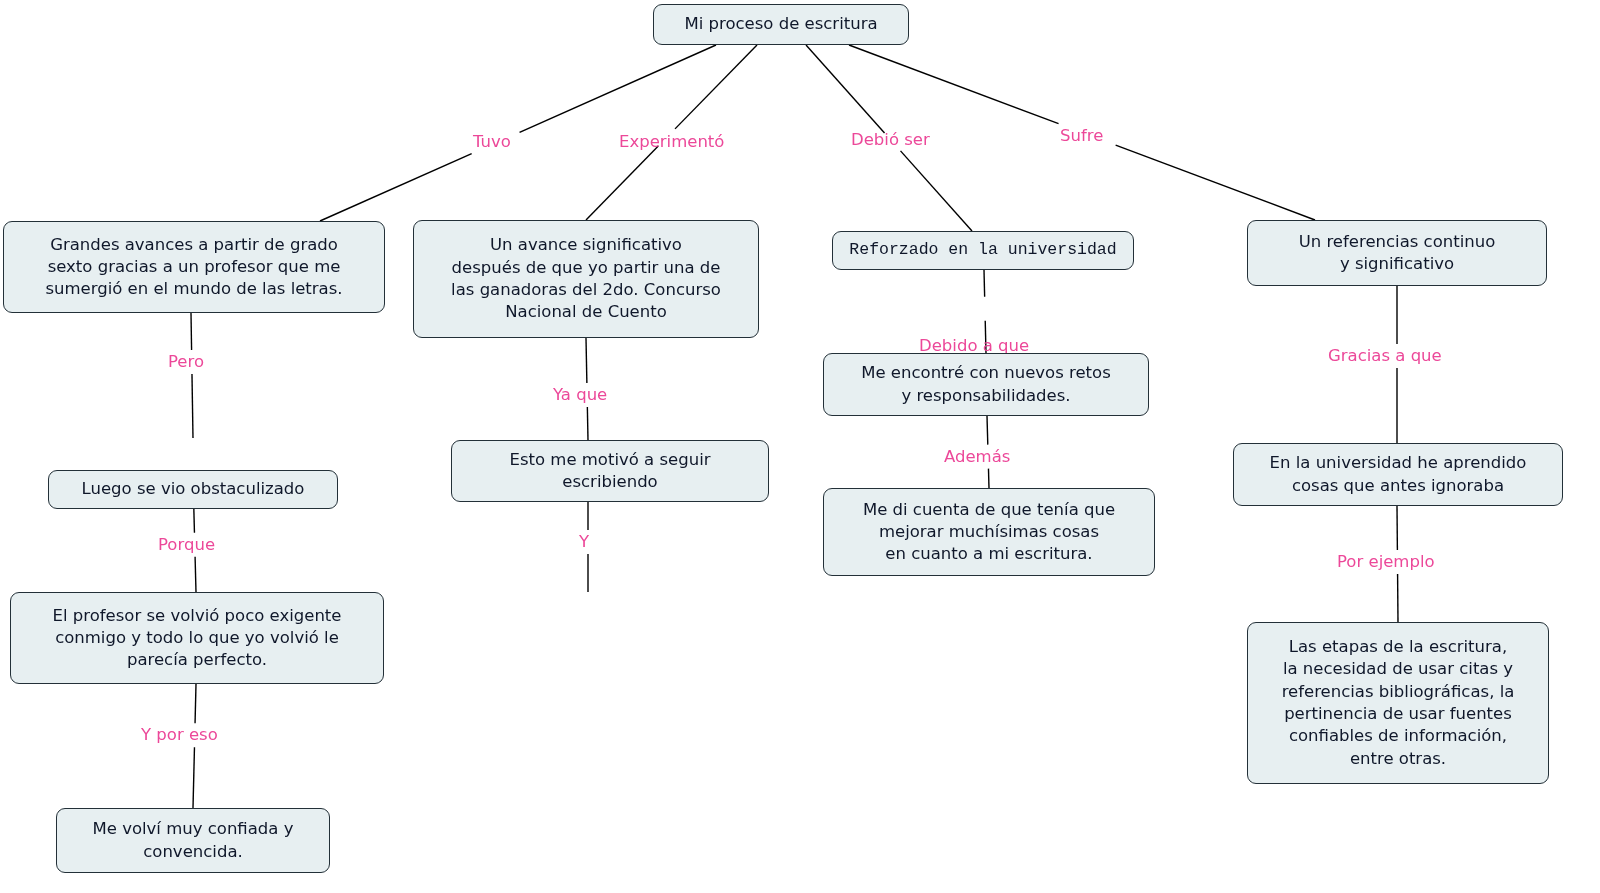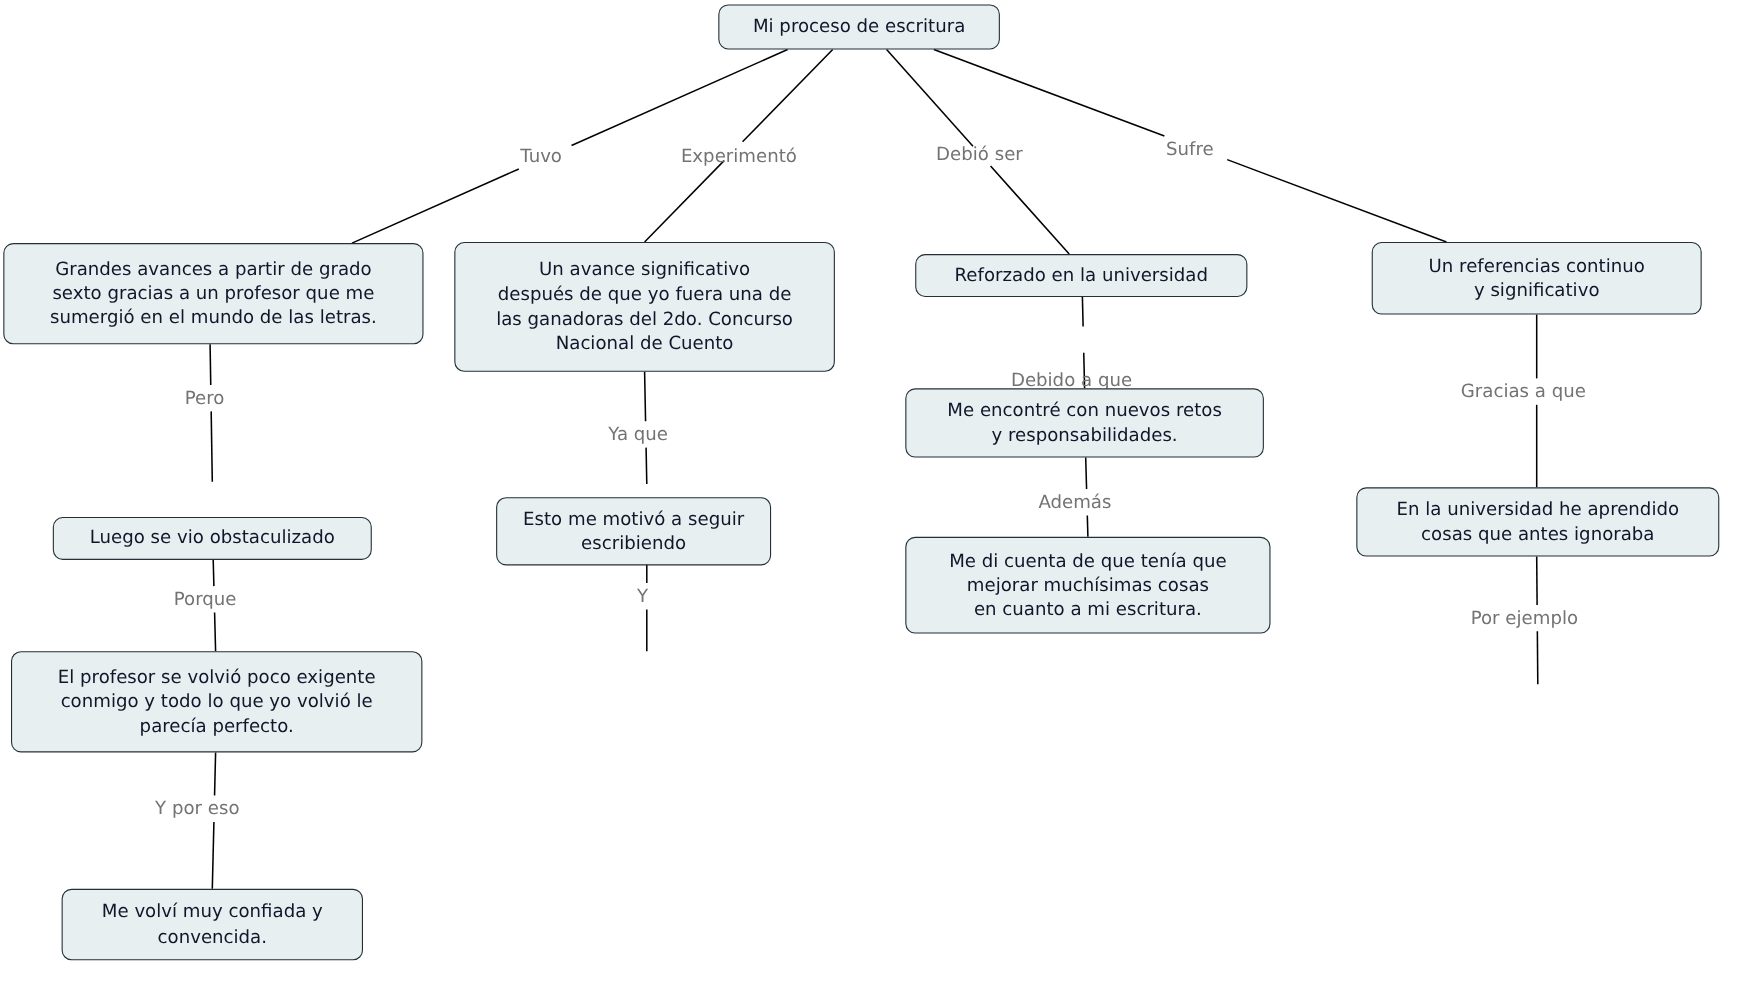--- a/index.html
+++ b/index.html
@@ -34,21 +34,21 @@
     line-height: 1.35;
     text-align: center;
     display: flex;
     align-items: center;
     justify-content: center;
     padding: 5px 9px;
     white-space: pre-line;
   }
   .link-label {
     position: absolute;
-    color: #737373;
+    color: #ec4899;
     font-size: 16.5px;
     line-height: 1.2;
     white-space: nowrap;
     background: transparent;
   }
 </style>
 </head>
 <body>
 
 <div id="canvas">
@@ -91,34 +91,40 @@
     <div class="link-label" style="left: 579px; top: 532px;">Y</div>
     <div class="link-label" style="left: 919px; top: 299px; margin-top: 37px;">Debido a que</div>
     <div class="link-label" style="left: 944px; top: 447px;">Además</div>
     <div class="link-label" style="left: 1328px; top: 346px;">Gracias a que</div>
     <div class="link-label" style="left: 1337px; top: 552px;">Por ejemplo</div>
     <div class="node" style="left: 653px; top: 4px; width: 256px; height: 41px;">Mi proceso de escritura</div>
     <div class="node" style="left: 3px; top: 221px; width: 382px; height: 92px;">Grandes avances a partir de grado
 sexto gracias a un profesor que me
 sumergió en el mundo de las letras.</div>
     <div class="node" style="left: 413px; top: 220px; width: 346px; height: 118px;">Un avance significativo
-después de que yo fuera una de
+después de que yo partir una de
 las ganadoras del 2do. Concurso
 Nacional de Cuento</div>
-    <div class="node" style="left: 832px; top: 231px; width: 302px; height: 39px;">Reforzado en la universidad</div>
+    <div class="node" style="left: 832px; top: 231px; width: 302px; height: 39px; font-family: Liberation Mono, monospace;">Reforzado en la universidad</div>
     <div class="node" style="left: 1247px; top: 220px; width: 300px; height: 66px;">Un referencias continuo
 y significativo</div>
     <div class="node" style="left: 48px; top: 438px; width: 290px; height: 39px; margin-top: 32px;">Luego se vio obstaculizado</div>
     <div class="node" style="left: 10px; top: 592px; width: 374px; height: 92px;">El profesor se volvió poco exigente
 conmigo y todo lo que yo volvió le
 parecía perfecto.</div>
     <div class="node" style="left: 56px; top: 808px; width: 274px; height: 65px;">Me volví muy confiada y
 convencida.</div>
-    <div class="node" style="left: 451px; top: 452px; width: 250px; height: 62px;">Esto me motivó a seguir
+    <div class="node" style="left: 451px; top: 440px; width: 318px; height: 62px;">Esto me motivó a seguir
 escribiendo</div>
     <div class="node" style="left: 823px; top: 353px; width: 326px; height: 63px;">Me encontré con nuevos retos
 y responsabilidades.</div>
     <div class="node" style="left: 823px; top: 488px; width: 332px; height: 88px;">Me di cuenta de que tenía que
 mejorar muchísimas cosas
 en cuanto a mi escritura.</div>
     <div class="node" style="left: 1233px; top: 443px; width: 330px; height: 63px;">En la universidad he aprendido
 cosas que antes ignoraba</div>
+    <div class="node" style="left: 1247px; top: 622px; width: 302px; height: 162px;">Las etapas de la escritura,
+la necesidad de usar citas y
+referencias bibliográficas, la
+pertinencia de usar fuentes
+confiables de información,
+entre otras.</div>
   </div>
 
 </body></html>

